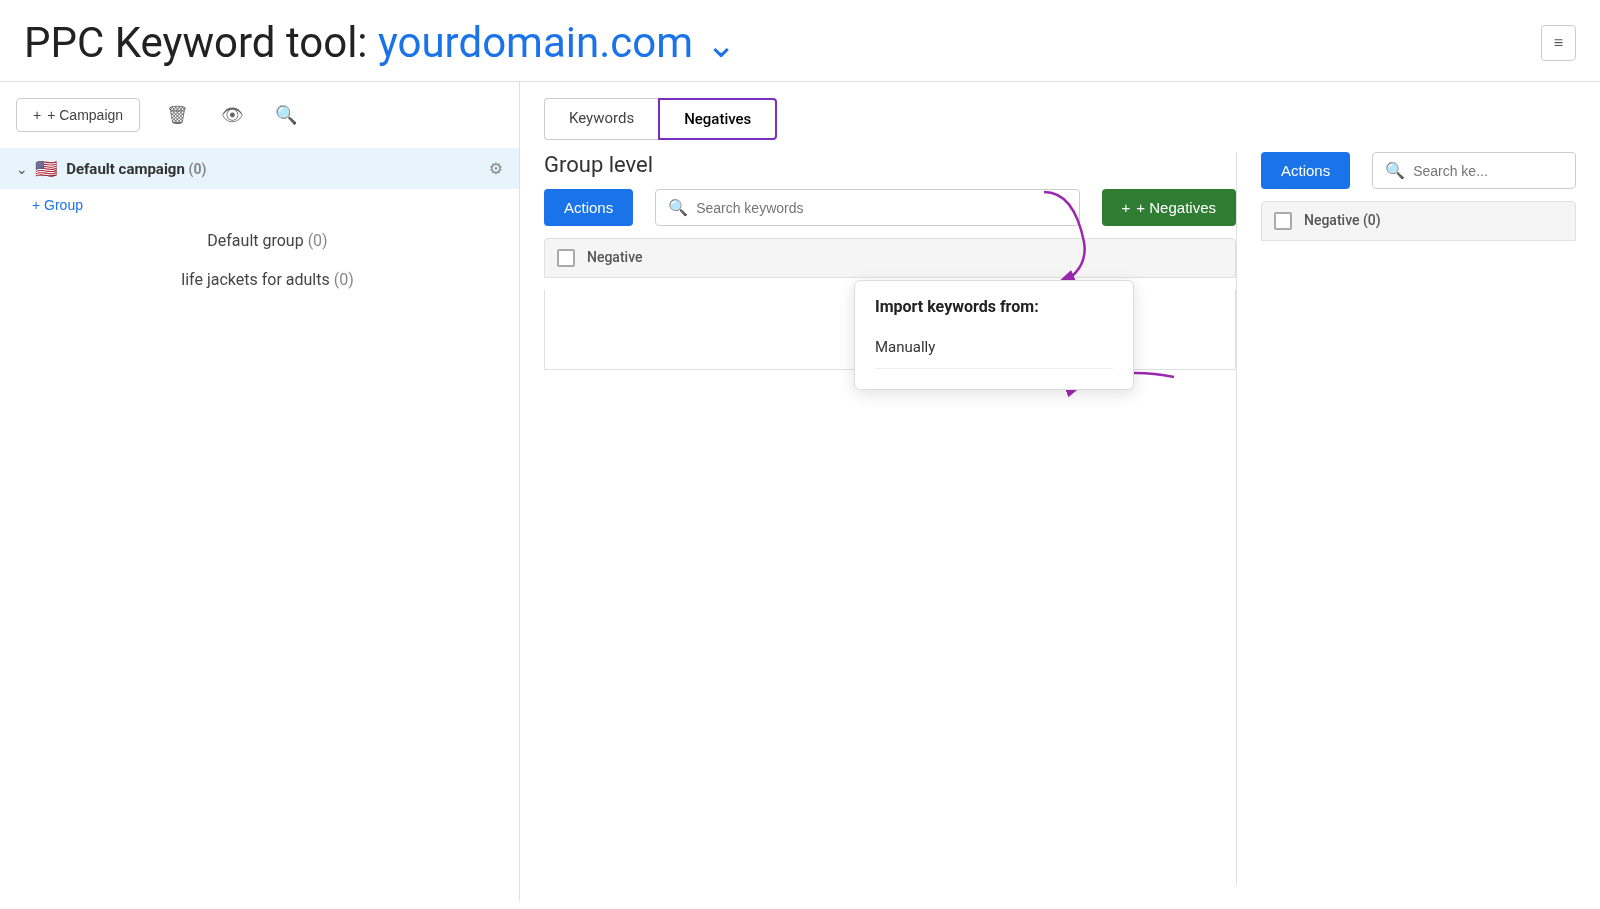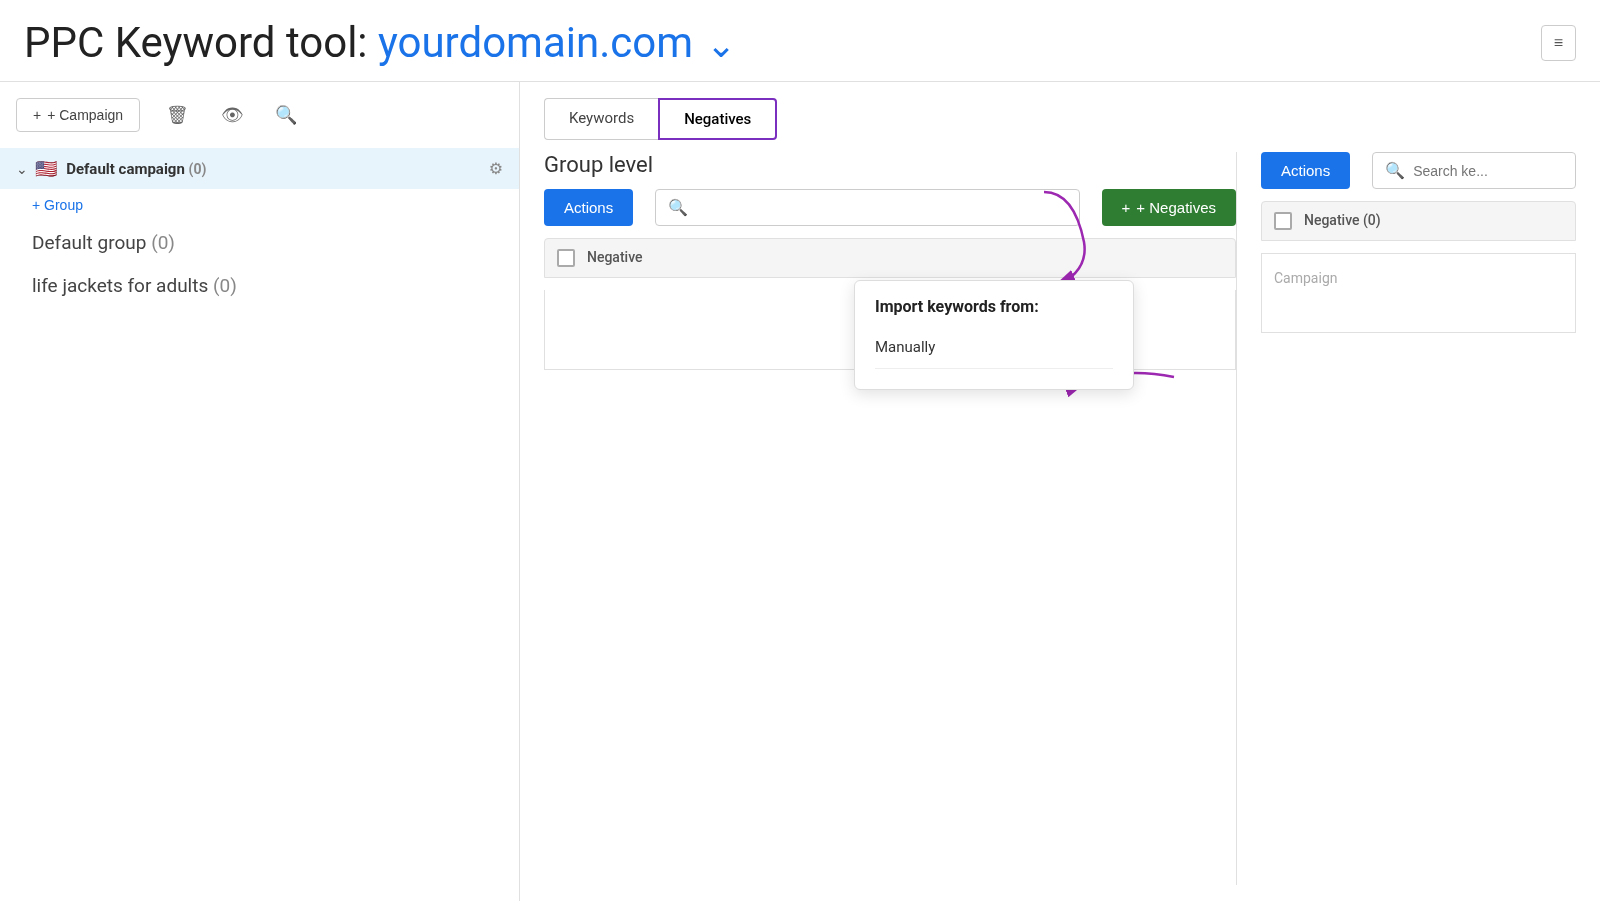--- a/index.html
+++ b/index.html
@@ -111,23 +111,24 @@
       background: none;
       border: none;
       cursor: pointer;
       font-size: 14px;
       padding: 8px 32px;
       display: block;
       font-weight: 500;
     }
     .group-item {
       padding: 10px 16px 10px 32px;
-      font-size: 19px;
+      font-size: 16px;
       color: #444;
       cursor: pointer;
+      text-align: center;
     }
     .group-count {
       color: #888;
     }
 
     
     .content {
       flex: 1;
       padding: 16px 24px;
       overflow: hidden;
@@ -397,20 +398,21 @@
 
       <div class="panel">
         <div class="panel-title">Group level</div>
 
         <div class="panel-toolbar">
           <button class="actions-btn">
             <span>Actions</span>
           </button>
           <div class="search-box">
             <span class="search-icon">🔍</span>
+            <input class="search-input" type="text" placeholder="Search keywords" style="">
           </div>
           <button class="negatives-btn">
             <span>+</span>
             <span>+ Negatives</span>
           </button>
         </div>
 
         <div class="table-header">
           <div class="table-checkbox"></div>
           <span class="table-col-label">Negative</span>
@@ -427,25 +429,20 @@
           <div class="search-box" style="min-width:0; overflow:hidden;">
             <span class="search-icon">🔍</span>
             <input class="search-input" type="text" style="min-width: 0px;" placeholder="Search ke...">
           </div>
         </div>
 
         <div class="table-header">
           <div class="table-checkbox"></div>
           <span class="table-col-label">Negative (0)</span>
         </div>
-        <div class="table-body">
-          <div class="table-empty-row">
-            <span class="table-empty-text">Campaign</span>
-          </div>
-        </div>
       </div>
 
       <div class="dropdown-popup">
         <div class="dropdown-title">Import keywords from:</div>
         <div class="dropdown-item">
           <span>Manually</span>
         </div>
         <hr class="dropdown-divider">
       </div>
 

